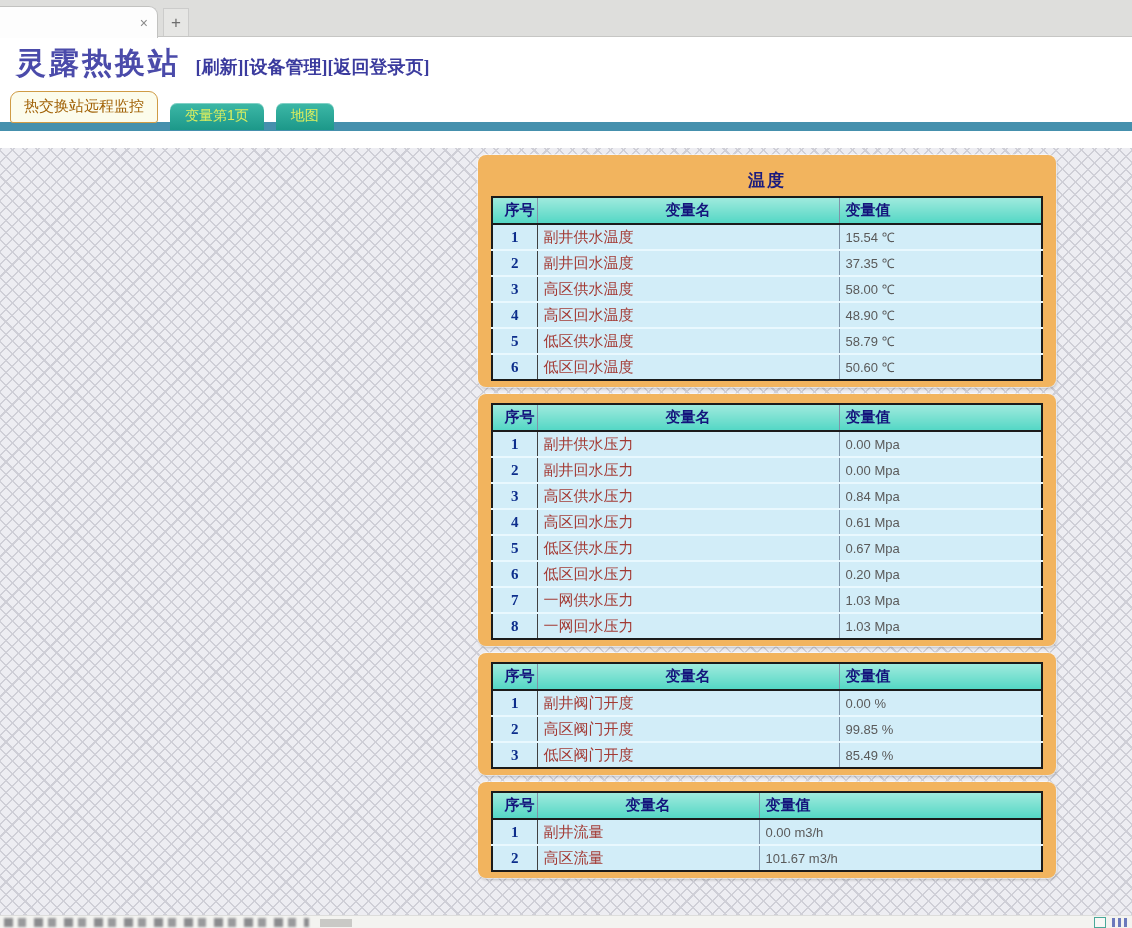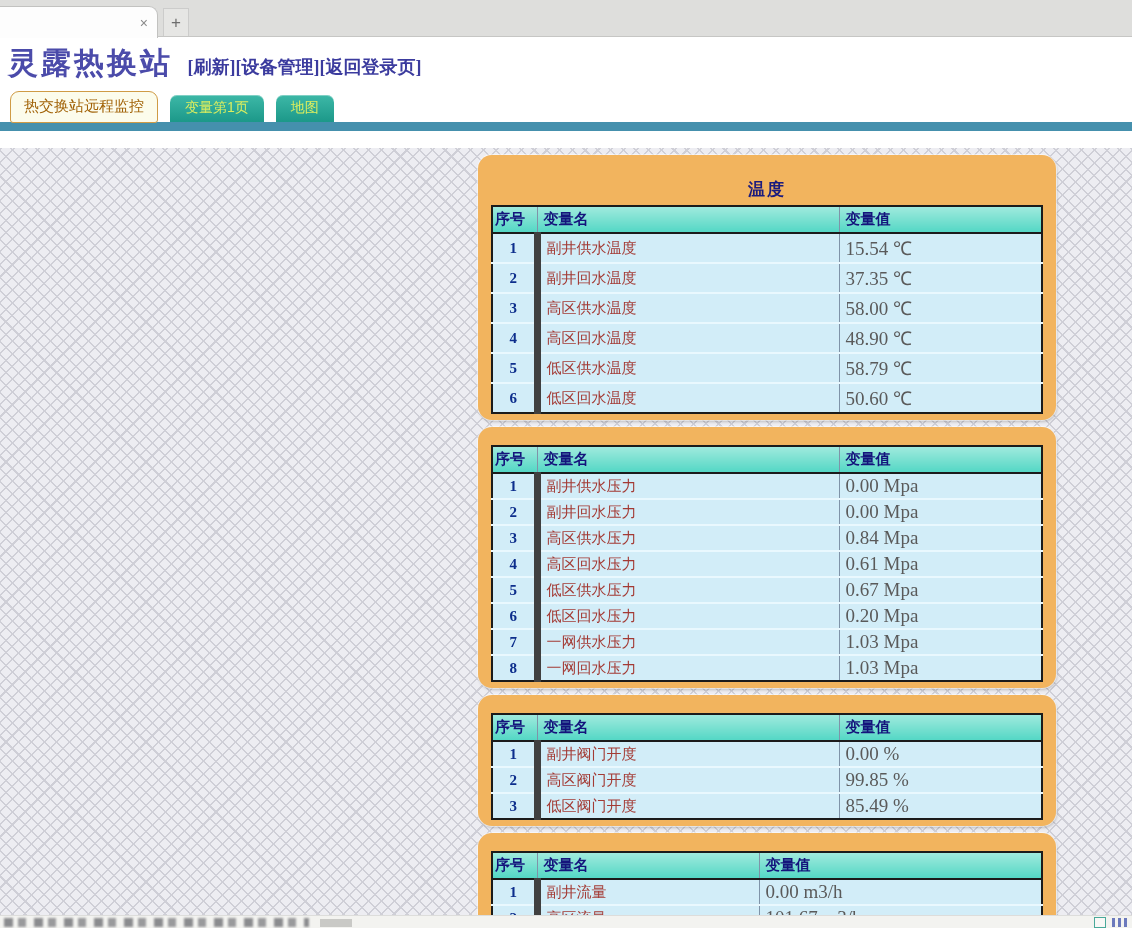--- a/index.html
+++ b/index.html
@@ -11,64 +11,64 @@
   .browser-tab { position:absolute; left:0; top:6px; width:158px; height:32px; background:#fdfdfd;
                  border:1px solid #c2c2c0; border-bottom:none; border-left:none; border-radius:0 9px 0 0;
                  display:flex; align-items:center; justify-content:flex-end; padding-right:9px; z-index:2; }
   .tab-close { color:#8a8a8a; font-size:14px; line-height:1; cursor:default; }
   .newtab { position:absolute; left:163px; top:8px; width:26px; height:28px; background:#e6e6e4;
             border:1px solid #cccccb; border-bottom:none; display:flex; align-items:center; justify-content:center;
             color:#6d6d6d; font-size:17px; }
 
   
   .page-header { background:#fff; padding:4px 0 0 0; position:relative; }
-  .title-row { padding:2px 0 0 8px; white-space:nowrap; }
+  .title-row { padding:2px 0 0 16px; white-space:nowrap; }
   .site-title { display:inline; font-family:"Liberation Serif", serif; font-weight:bold; font-size:30px;
                 color:#4b4baa; letter-spacing:3px; }
   .hlinks { display:inline; margin-left:10px; font-family:"Liberation Serif", serif; font-weight:bold;
             font-size:18px; color:#3b3b9e; }
   .hlinks a { color:#3b3b9e; text-decoration:none; }
   .device-info { padding:6px 0 0 5px; font-size:14px; font-weight:bold; color:#8b1a1a; }
 
   
   .ptabs { position:relative; height:34px; margin-top:4px; display:flex; align-items:flex-end; z-index:3; }
   .ptab { cursor:pointer; white-space:nowrap; }
   .ptab.active { margin-left:10px; background:#fcfcec; border:1px solid #cf9b45; border-radius:9px 9px 3px 3px;
                  color:#a16207; font-size:15px; padding:5px 13px 6px; position:relative; top:1px; }
   .ptab.teal { margin-left:12px; background:linear-gradient(#3db8a7,#1c9889); border-radius:7px 7px 0 0;
                color:#dcee5e; font-size:14px; padding:4px 15px 5px; box-shadow:inset 0 1px 0 rgba(255,255,255,.35);
-               position:relative; top:0px; }
+               position:relative; top:8px; }
   .tealbar { height:9px; background:#4590ad; position:relative; z-index:1; }
 
   
   .content { position:absolute; left:0; right:0; top:148px; bottom:0; overflow:hidden;
              background-color:#ededf2;
              background-image:
                repeating-linear-gradient(45deg,  #cfcfd7 0px, #cfcfd7 1.5px, transparent 1.5px, transparent 9px),
                repeating-linear-gradient(-45deg, #cfcfd7 0px, #cfcfd7 1.5px, transparent 1.5px, transparent 9px); }
   .panels { position:absolute; left:478px; top:7px; width:578px; display:flex; flex-direction:column; gap:7px; }
 
-  .panel { background:#f2b45e; border-radius:14px; padding:18px 13px 6px;
+  .panel { background:#f2b45e; border-radius:8px; padding:9px 13px 6px;
            box-shadow:0 0 0 1px rgba(255,255,255,.55), 1px 2px 3px rgba(0,0,0,.2); }
   .panel-title { text-align:center; color:#1b1b7e; font-weight:bold; font-size:17px; padding:5px 0 4px;
                  letter-spacing:2px; }
   table.vars { width:100%; border-collapse:collapse; border:2px solid #1b1b1b; table-layout:fixed; }
   table.vars th { background:linear-gradient(#9feadd,#54d7c5); color:#14147c; font-size:15px; font-weight:bold;
                   text-align:left; padding:3px 6px; height:24px; border-bottom:2px solid #1b1b1b; }
-  table.vars th.c-idx { width:45px; text-align:left; padding:3px 2px; }
-  table.vars th.c-name { width:302px; border-left:1px solid #7f93a8; }
+  table.vars th.c-idx { width:45px; text-align:right; padding:3px 2px; }
+  table.vars th.c-name { width:302px; border-left:1px solid #7f93a8;text-align:center; }
   table.vars th.c-val { border-left:1px solid #7f93a8; }
   .panel:nth-of-type(4) table.vars th.c-name,
   .panel:nth-of-type(4) table.vars td.c-name { width:222px; }
   table.vars td { height:26px; background:#d2edf8; border-top:2px solid #e9f8fe; font-size:15px; padding:1px 6px; }
   table.vars tr:first-child td { border-top:none; }
   table.vars td.c-idx { text-align:center; color:#0d2e8c; font-weight:bold;
                         font-family:"Liberation Serif", serif; font-size:15px; padding:1px 2px; }
-  table.vars td.c-name { color:#a33a34; border-left:7px solid #404040; }
-  table.vars td.c-val { color:#5a5a5a; font-family:Liberation Serif, serif; font-size:19px;
+  table.vars td.c-name { color:#a33a34; border-left:1px solid #404040; }
+  table.vars td.c-val { color:#5a5a5a; font-family:Liberation Sans, sans-serif; font-size:13px;
                         border-left:1px solid #7f93a8; }
 
   
   .statusbar { position:absolute; left:0; right:0; bottom:0; height:13px; background:#f3f3f0;
                border-top:1px solid #dddddb; z-index:5; }
   .smudge { position:absolute; top:2px; left:4px; width:305px; height:9px; opacity:.65; filter:blur(1px);
             background:repeating-linear-gradient(90deg,#55565c 0 9px, transparent 9px 14px, #6a6b70 14px 22px, transparent 22px 30px); }
   .smudge2 { position:absolute; top:3px; left:320px; width:32px; height:8px; background:#c9c9c6; filter:blur(.5px); }
   .mini-checkbox { position:absolute; top:1px; right:26px; width:12px; height:11px; background:#f8f8f6;
                    border:1px solid #4aa99a; }

